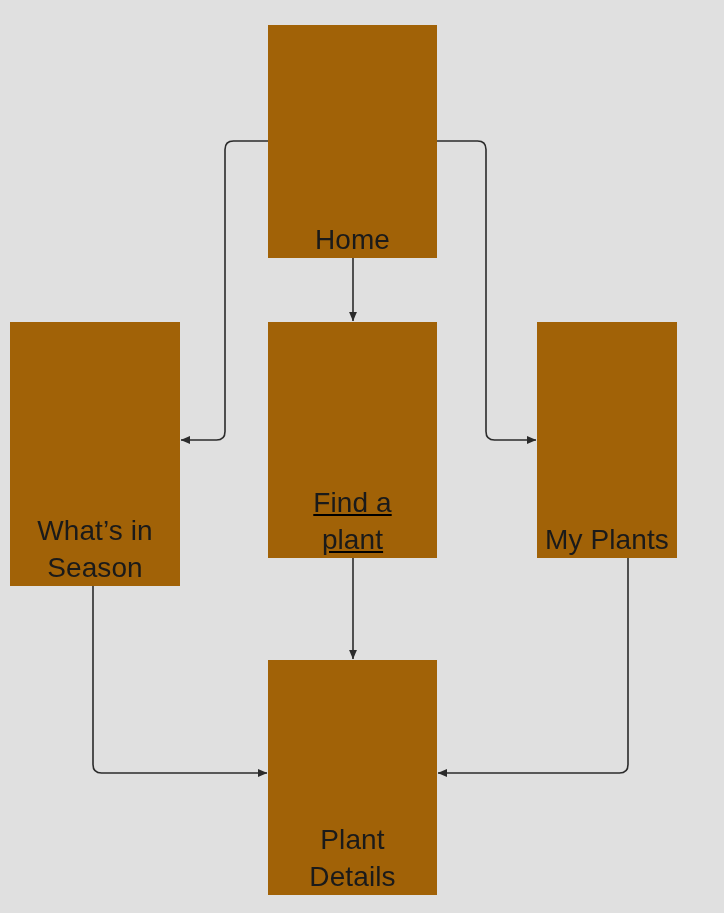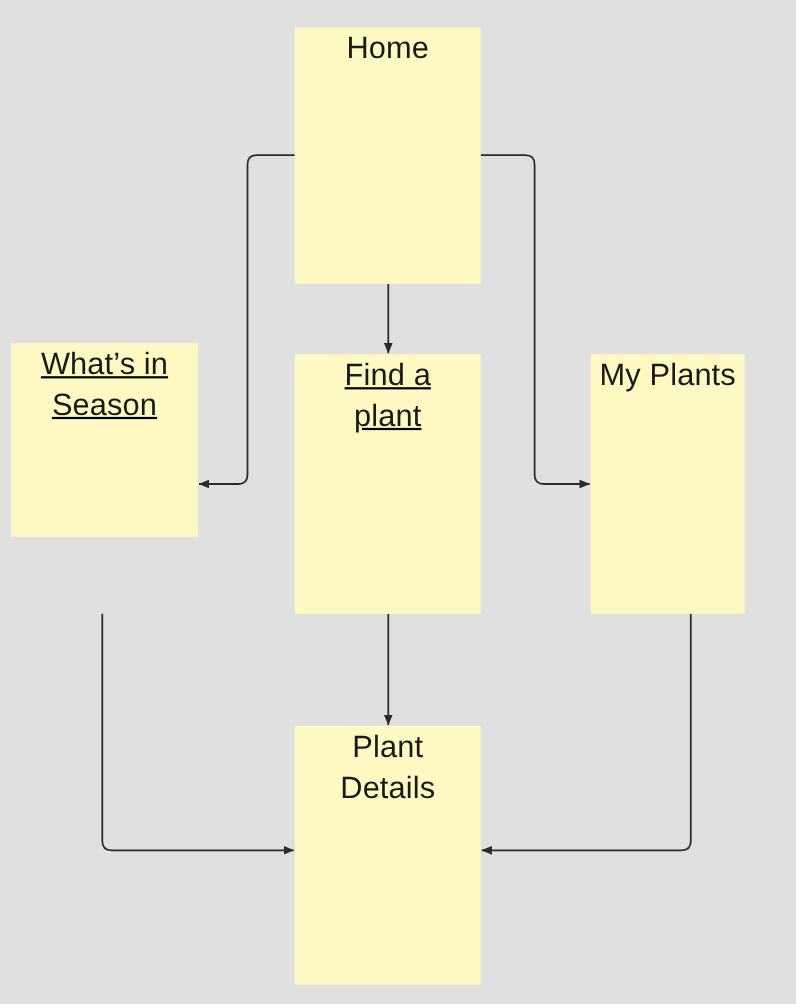--- a/index.html
+++ b/index.html
@@ -22,39 +22,39 @@
   #edges {
     position: absolute;
     left: 0;
     top: 0;
     width: 724px;
     height: 913px;
     pointer-events: none;
   }
   .node {
     position: absolute;
-    background: #fef9c3;
+    background: #a16207;
     display: flex;
-    align-items: flex-start;
+    align-items: flex-end;
     justify-content: center;
     box-sizing: border-box;
   }
   .node-label {
     font-family: "Liberation Sans", sans-serif;
     font-size: 28px;
     line-height: 37px;
     color: #1a1a1a;
     text-align: center;
     white-space: pre-line;
     letter-spacing: 0.1px;
     font-weight: 400;
   }
   
   #node-home      { left: 268px; top: 25px;  width: 169px; height: 233px; }
-  #node-season    { left: 10px;  top: 312px; width: 170px; height: 176px; text-decoration: underline; }
+  #node-season    { left: 10px;  top: 322px; width: 170px; height: 264px; }
   #node-find      { left: 268px; top: 322px; width: 169px; height: 236px; text-decoration: underline; }
   #node-myplants  { left: 537px; top: 322px; width: 140px; height: 236px; }
   #node-details   { left: 268px; top: 660px; width: 169px; height: 235px; }
 </style>
 </head>
 <body>
 
 <div id="canvas">
 
   <svg id="edges" viewBox="0 0 724 913" width="724" height="913">

